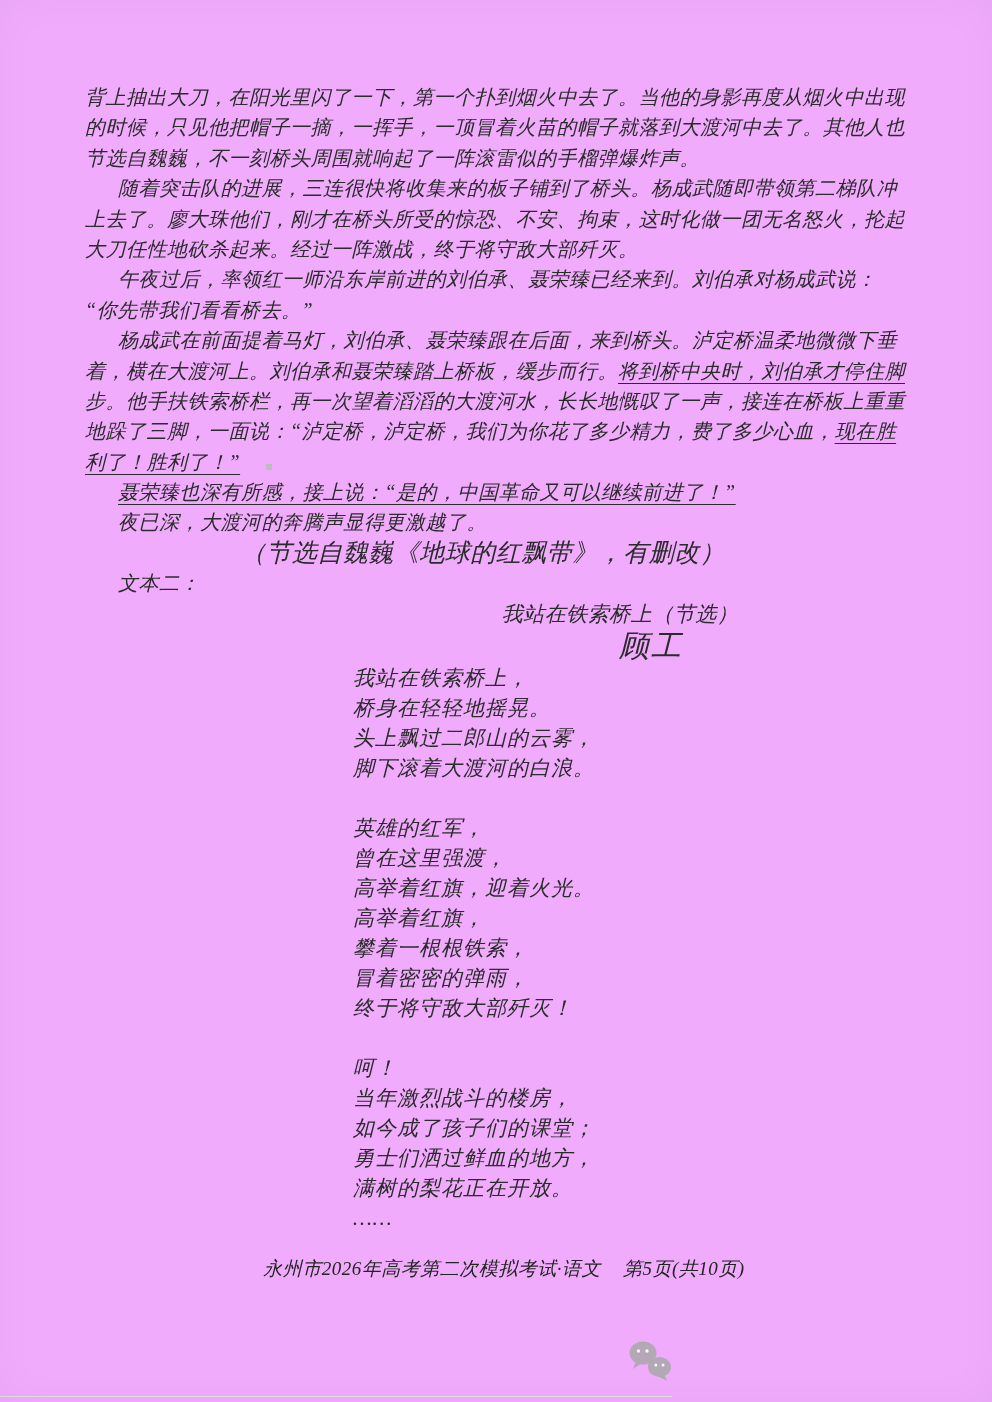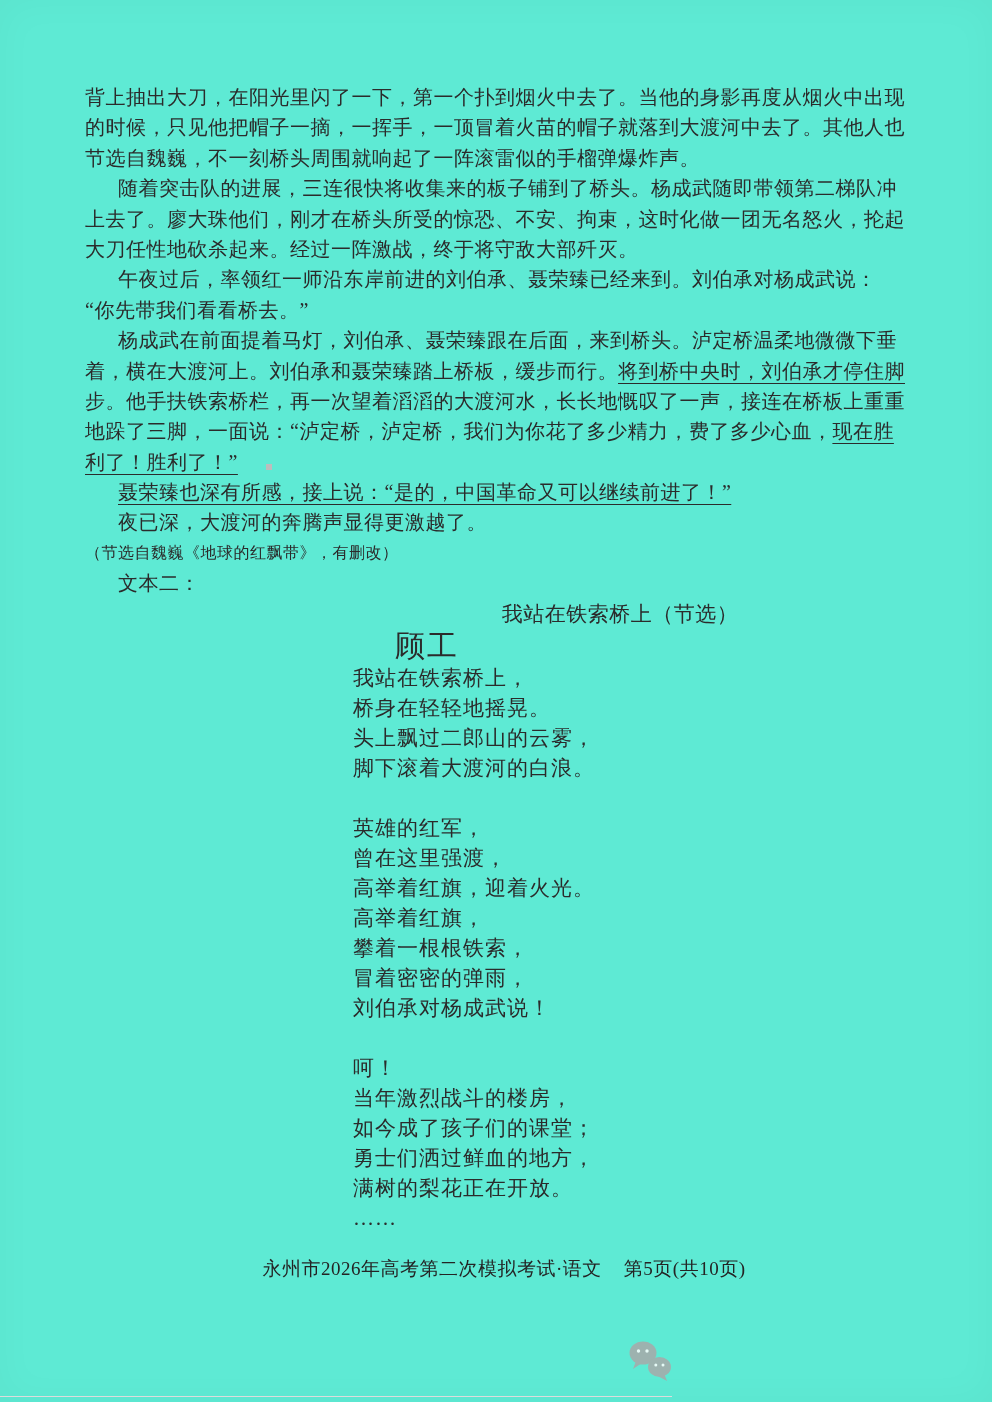--- a/index.html
+++ b/index.html
@@ -2,25 +2,26 @@
 <html><head>
 <meta charset="utf-8">
 <style>
   * { margin: 0; padding: 0; box-sizing: border-box; }
   html, body { background: #e8e8e8; }
   .page {
     position: relative;
     width: 992px;
     height: 1402px;
     margin: 0 auto;
-    background: #5eead4;
+    background: #f0abfc;
     font-family: "Liberation Serif", "DejaVu Serif", serif;
     color: #2b2b2b;
     overflow: hidden;
     box-shadow: inset 0 0 40px rgba(0,0,0,0.03);
+    font-style: italic;
   }
   .content {
     position: absolute;
     left: 85px;
     top: 82px;
     width: 822px;
   }
   .prose .line {
     font-size: 20px;
     line-height: 30.4px;
@@ -29,44 +30,45 @@
     white-space: nowrap;
   }
   .prose .line.first { text-indent: 33px; }
   .u {
     text-decoration: underline;
     text-underline-offset: 5px;
     text-decoration-thickness: 1.4px;
     margin-top: 20px;
   }
   .attribution {
-    font-size: 16px;
+    font-size: 25px;
     line-height: 30.4px;
     letter-spacing: 0.5px;
-    text-align: left;
+    text-align: center;
     padding-right: 26px;
   }
   .section-label {
     font-size: 20px;
     line-height: 30.4px;
     letter-spacing: 0.5px;
     text-indent: 33px;
   }
   .poem { margin-left: 248px; }
   .poem-title {
     font-size: 21px;
     line-height: 30px;
     letter-spacing: 0.5px;
     text-align: center;
   }
   .poem-author {
     font-size: 30px;
     line-height: 34px;
     padding-left: 62px;
     letter-spacing: 2px;
+    text-align: center;
   }
   .stanza { margin-bottom: 30px; }
   .stanza:last-child { margin-bottom: 0; }
   .poem-line {
     font-size: 21px;
     line-height: 30px;
     height: 30px;
     letter-spacing: 1px;
     white-space: nowrap;
     margin-left: 20px;
@@ -154,21 +156,21 @@
             <div class="poem-line">头上飘过二郎山的云雾，</div>
             <div class="poem-line">脚下滚着大渡河的白浪。</div>
           </div>
           <div class="stanza">
             <div class="poem-line">英雄的红军，</div>
             <div class="poem-line">曾在这里强渡，</div>
             <div class="poem-line">高举着红旗，迎着火光。</div>
             <div class="poem-line">高举着红旗，</div>
             <div class="poem-line">攀着一根根铁索，</div>
             <div class="poem-line">冒着密密的弹雨，</div>
-            <div class="poem-line">刘伯承对杨成武说！</div>
+            <div class="poem-line">终于将守敌大部歼灭！</div>
           </div>
           <div class="stanza">
             <div class="poem-line">呵！</div>
             <div class="poem-line">当年激烈战斗的楼房，</div>
             <div class="poem-line">如今成了孩子们的课堂；</div>
             <div class="poem-line">勇士们洒过鲜血的地方，</div>
             <div class="poem-line">满树的梨花正在开放。</div>
             <div class="poem-line">……</div>
           </div>
         </div>

